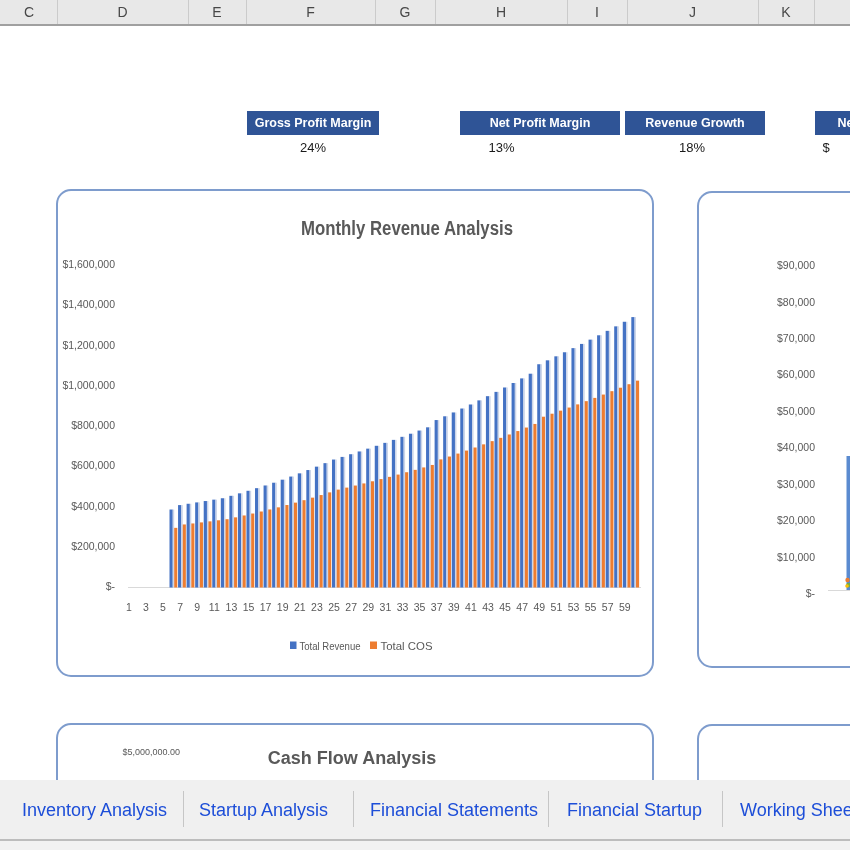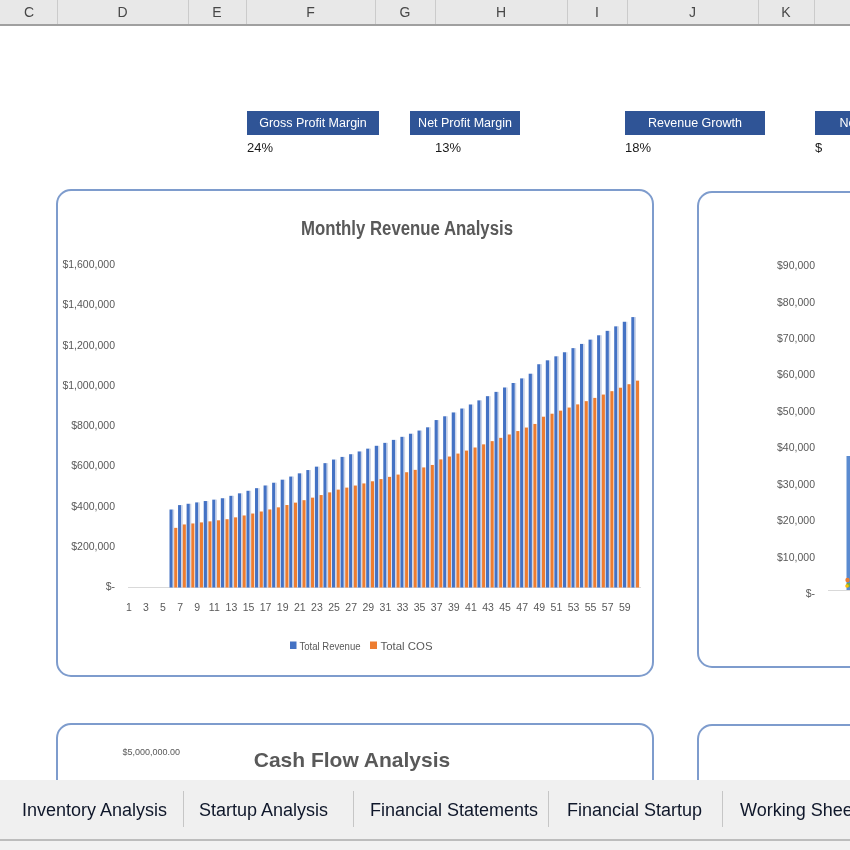--- a/index.html
+++ b/index.html
@@ -1,21 +1,21 @@
 <!DOCTYPE html>
 <html><head><meta charset="utf-8">
 <style>
 html,body{margin:0;padding:0;background:#ffffff;width:850px;height:850px;overflow:hidden;
 font-family:"Liberation Sans",sans-serif;}
 .abs{position:absolute}
 .kbox{position:absolute;top:111px;height:24px;background:#2f5496;color:#ffffff;
-font-size:12.5px;font-weight:normal;text-align:center;line-height:24px}
-.kval{position:absolute;top:140px;height:16px;font-size:13px;color:#1a1a1a;text-align:left}
+font-size:12.5px;font-weight:bold;text-align:center;line-height:24px}
+.kval{position:absolute;top:140px;height:16px;font-size:13px;color:#1a1a1a;text-align:center}
 .cbox{position:absolute;border:2px solid #7e9ccd;border-radius:15px;background:#ffffff}
-.tab{position:absolute;top:800px;font-size:18px;color:#0f172a;white-space:nowrap}
+.tab{position:absolute;top:800px;font-size:18px;color:#1d4ed8;white-space:nowrap}
 </style></head>
 <body>
 
 <div class="abs" style="left:0;top:0;width:850px;height:24px;background:#e8e8e8;border-bottom:2px solid #a0a0a0">
 <div style="position:absolute;left:57px;top:0px;width:1px;height:24px;background:#cbcbcb"></div>
 <div style="position:absolute;left:188px;top:0px;width:1px;height:24px;background:#cbcbcb"></div>
 <div style="position:absolute;left:246px;top:0px;width:1px;height:24px;background:#cbcbcb"></div>
 <div style="position:absolute;left:375px;top:0px;width:1px;height:24px;background:#cbcbcb"></div>
 <div style="position:absolute;left:435px;top:0px;width:1px;height:24px;background:#cbcbcb"></div>
 <div style="position:absolute;left:567px;top:0px;width:1px;height:24px;background:#cbcbcb"></div>
@@ -28,21 +28,21 @@
 <div style="position:absolute;left:290.5px;top:4px;width:40px;text-align:center;font-size:14px;color:#474747">F</div>
 <div style="position:absolute;left:385px;top:4px;width:40px;text-align:center;font-size:14px;color:#474747">G</div>
 <div style="position:absolute;left:481px;top:4px;width:40px;text-align:center;font-size:14px;color:#474747">H</div>
 <div style="position:absolute;left:577px;top:4px;width:40px;text-align:center;font-size:14px;color:#474747">I</div>
 <div style="position:absolute;left:672.5px;top:4px;width:40px;text-align:center;font-size:14px;color:#474747">J</div>
 <div style="position:absolute;left:766px;top:4px;width:40px;text-align:center;font-size:14px;color:#474747">K</div>
 </div>
 
 <div class="kbox" style="left:247px;width:132px">Gross Profit Margin</div>
 <div class="kval" style="left:247px;width:132px">24%</div>
-<div class="kbox" style="left:410px;width:110px">Net Profit Margin</div>
+<div class="kbox" style="left:460px;width:160px">Net Profit Margin</div>
 <div class="kval" style="left:435px;width:133px">13%</div>
 <div class="kbox" style="left:625px;width:140px">Revenue Growth</div>
 <div class="kval" style="left:625px;width:134px">18%</div>
 <div class="kbox" style="left:815px;width:131px">Net Cash Flow</div>
 <div class="kval" style="left:815px;width:22px">$</div>
 
 <div class="cbox" style="left:56px;top:189px;width:594px;height:484px"></div>
 <div class="cbox" style="left:697px;top:191px;width:200px;height:473px"></div>
 <div class="cbox" style="left:56px;top:723px;width:594px;height:200px"></div>
 <div class="cbox" style="left:697px;top:724px;width:200px;height:200px"></div>
@@ -269,21 +269,21 @@
 <text x="815" y="305.5" text-anchor="end" font-size="10.5" fill="#595959">$80,000</text>
 <text x="815" y="269.1" text-anchor="end" font-size="10.5" fill="#595959">$90,000</text>
 <line x1="828" y1="590.5" x2="850" y2="590.5" stroke="#d9d9d9" stroke-width="1"></line>
 <rect x="846.5" y="456" width="3.5" height="134" fill="#5b8bd0"></rect>
 <circle cx="847.5" cy="580" r="2.2" fill="#ed7d31"></circle>
 <circle cx="848.5" cy="585" r="2.2" fill="#70ad47"></circle>
 <circle cx="847" cy="586" r="1.8" fill="#ffc000"></circle>
 </svg>
 
 <div class="abs" style="left:115px;top:747px;width:65px;text-align:right;font-size:9px;color:#595959">$5,000,000.00</div>
-<div class="abs" style="left:202px;top:748px;width:300px;text-align:center;font-size:21px;font-weight:bold;color:#595959">Cash Flow Analysis</div>
+<div class="abs" style="left:202px;top:748px;width:300px;text-align:center;font-size:18px;font-weight:bold;color:#595959">Cash Flow Analysis</div>
 
 <div class="abs" style="left:0;top:780px;width:850px;height:59px;background:#f0f0f0"></div>
 <div class="abs" style="left:0;top:839px;width:850px;height:2px;background:#bdbdbd"></div>
 <div class="abs" style="left:0;top:841px;width:850px;height:9px;background:#f2f2f2"></div>
 <div class="abs" style="left:183px;top:791px;width:1px;height:36px;background:#c6c6c6"></div>
 <div class="abs" style="left:353px;top:791px;width:1px;height:36px;background:#c6c6c6"></div>
 <div class="abs" style="left:548px;top:791px;width:1px;height:36px;background:#c6c6c6"></div>
 <div class="abs" style="left:722px;top:791px;width:1px;height:36px;background:#c6c6c6"></div>
 <div class="tab" style="left:22px">Inventory Analysis</div>
 <div class="tab" style="left:199px">Startup Analysis</div>

